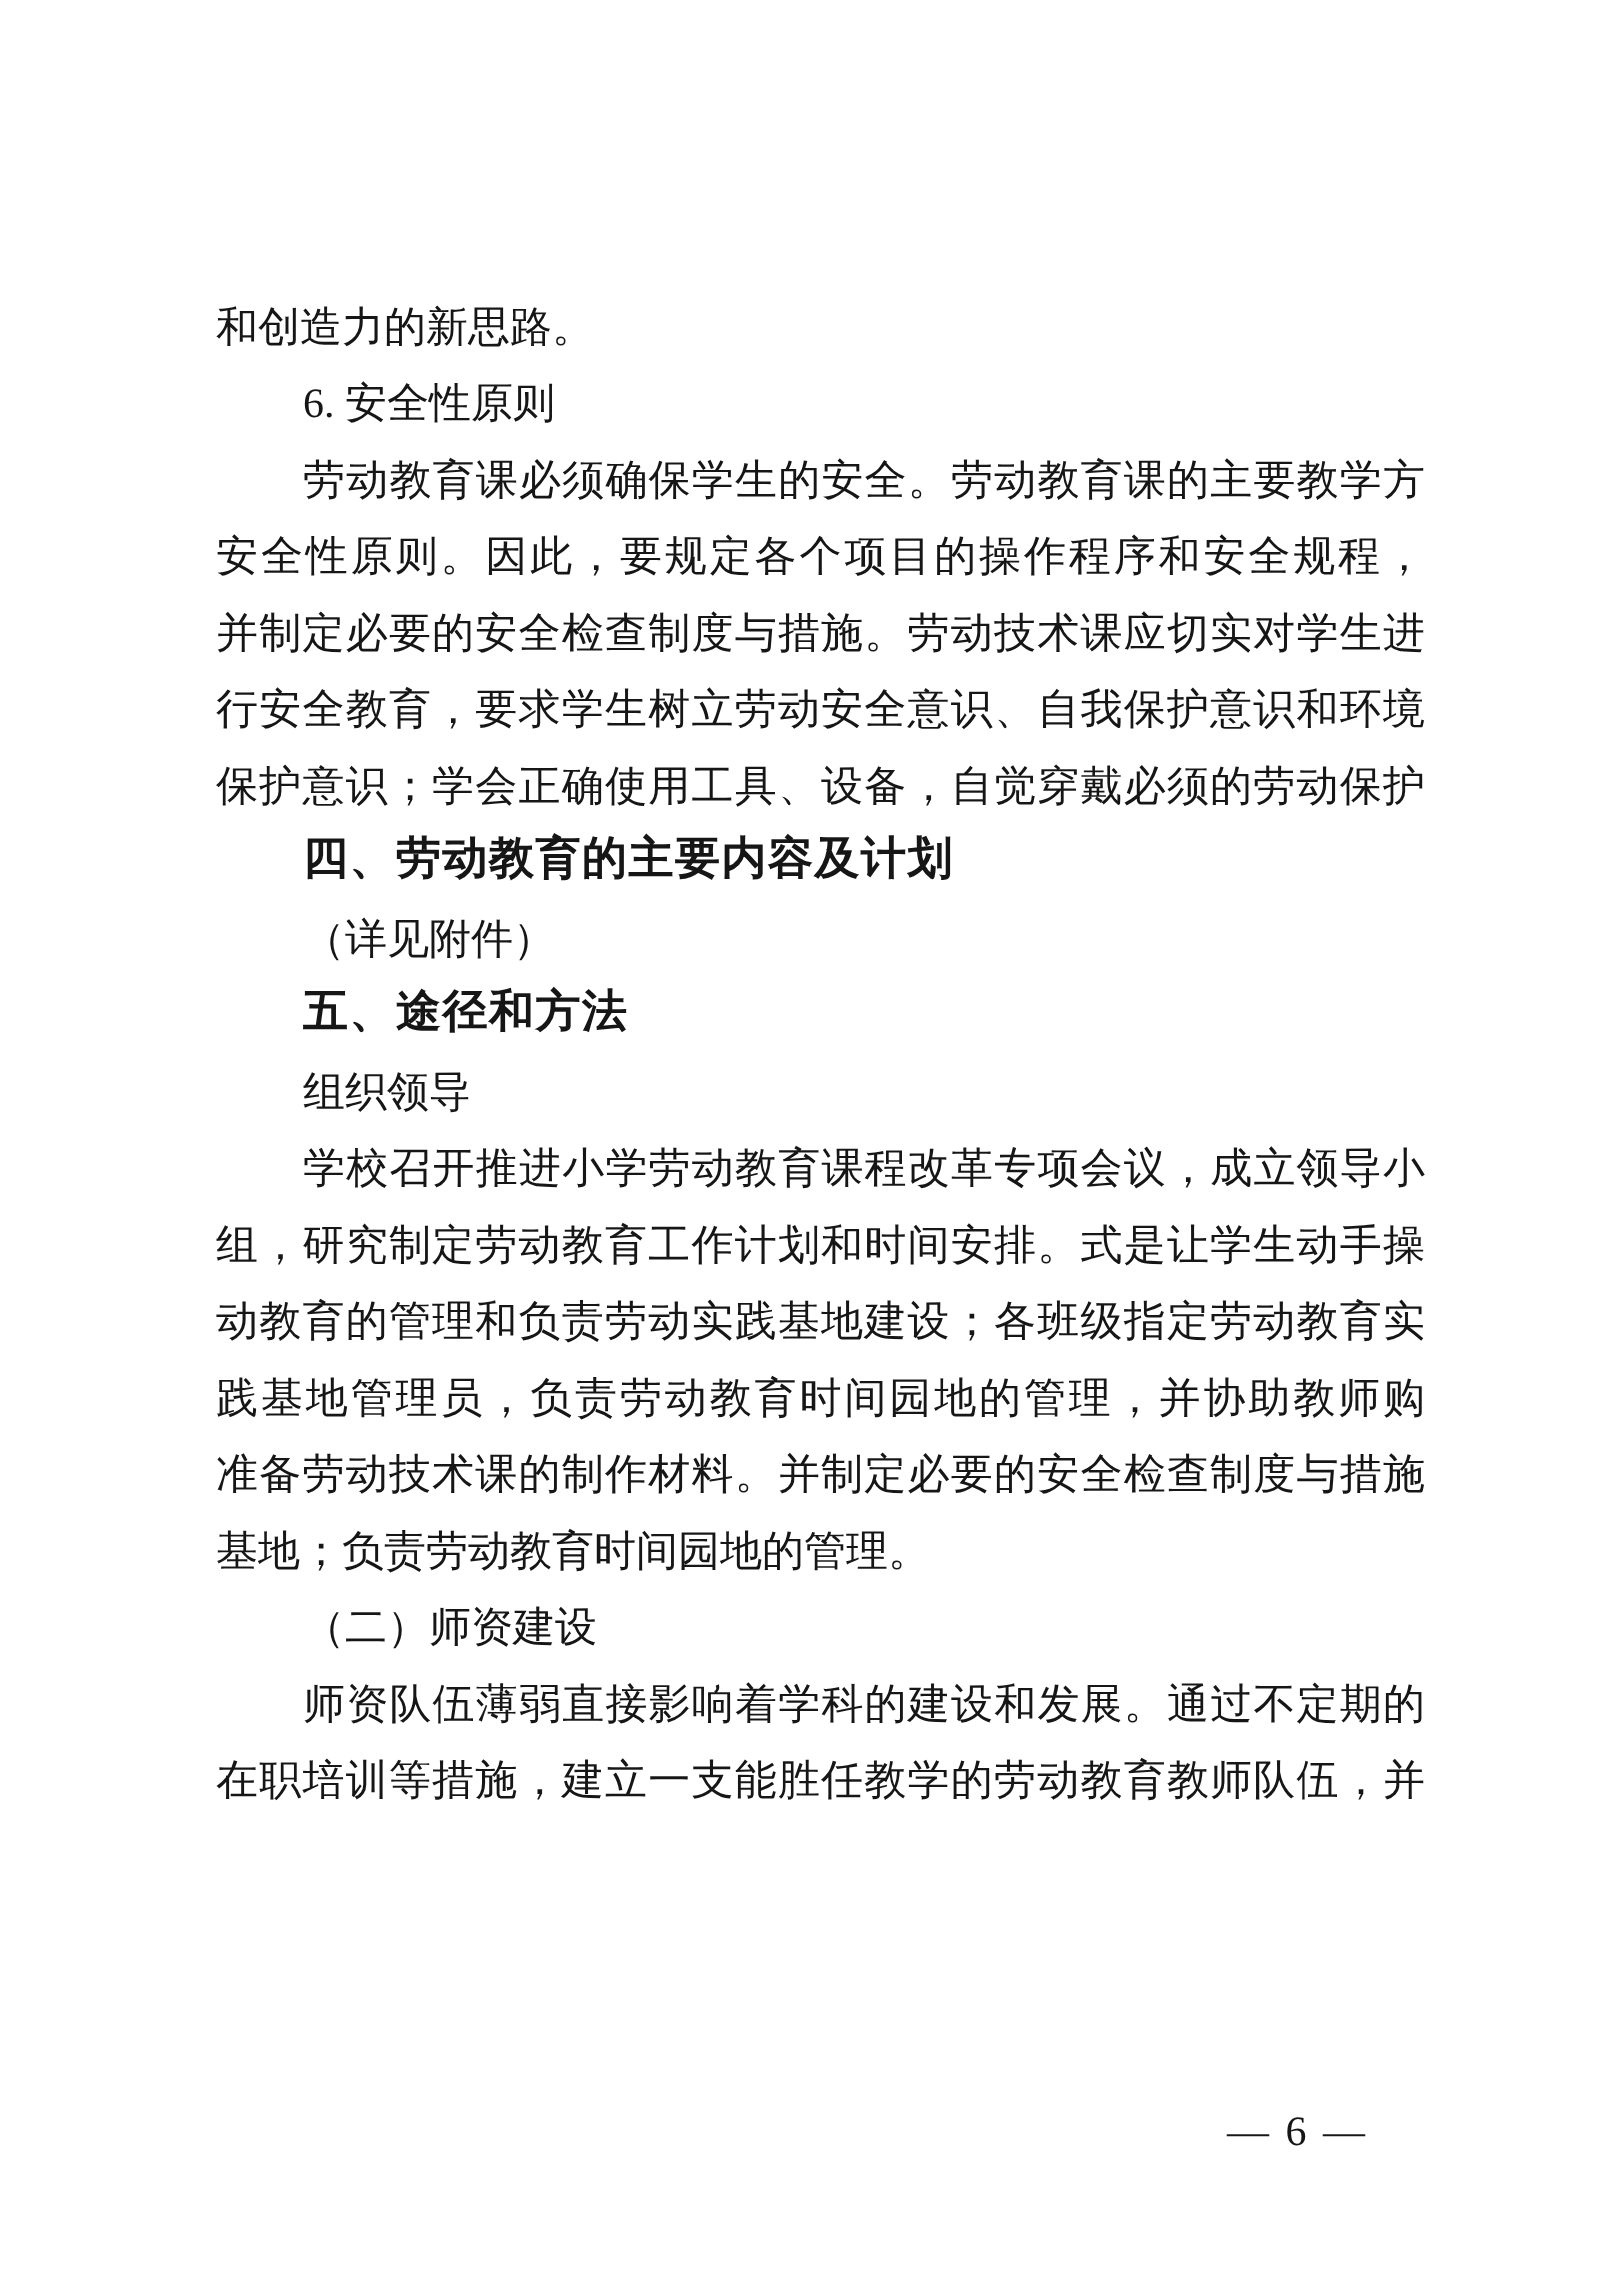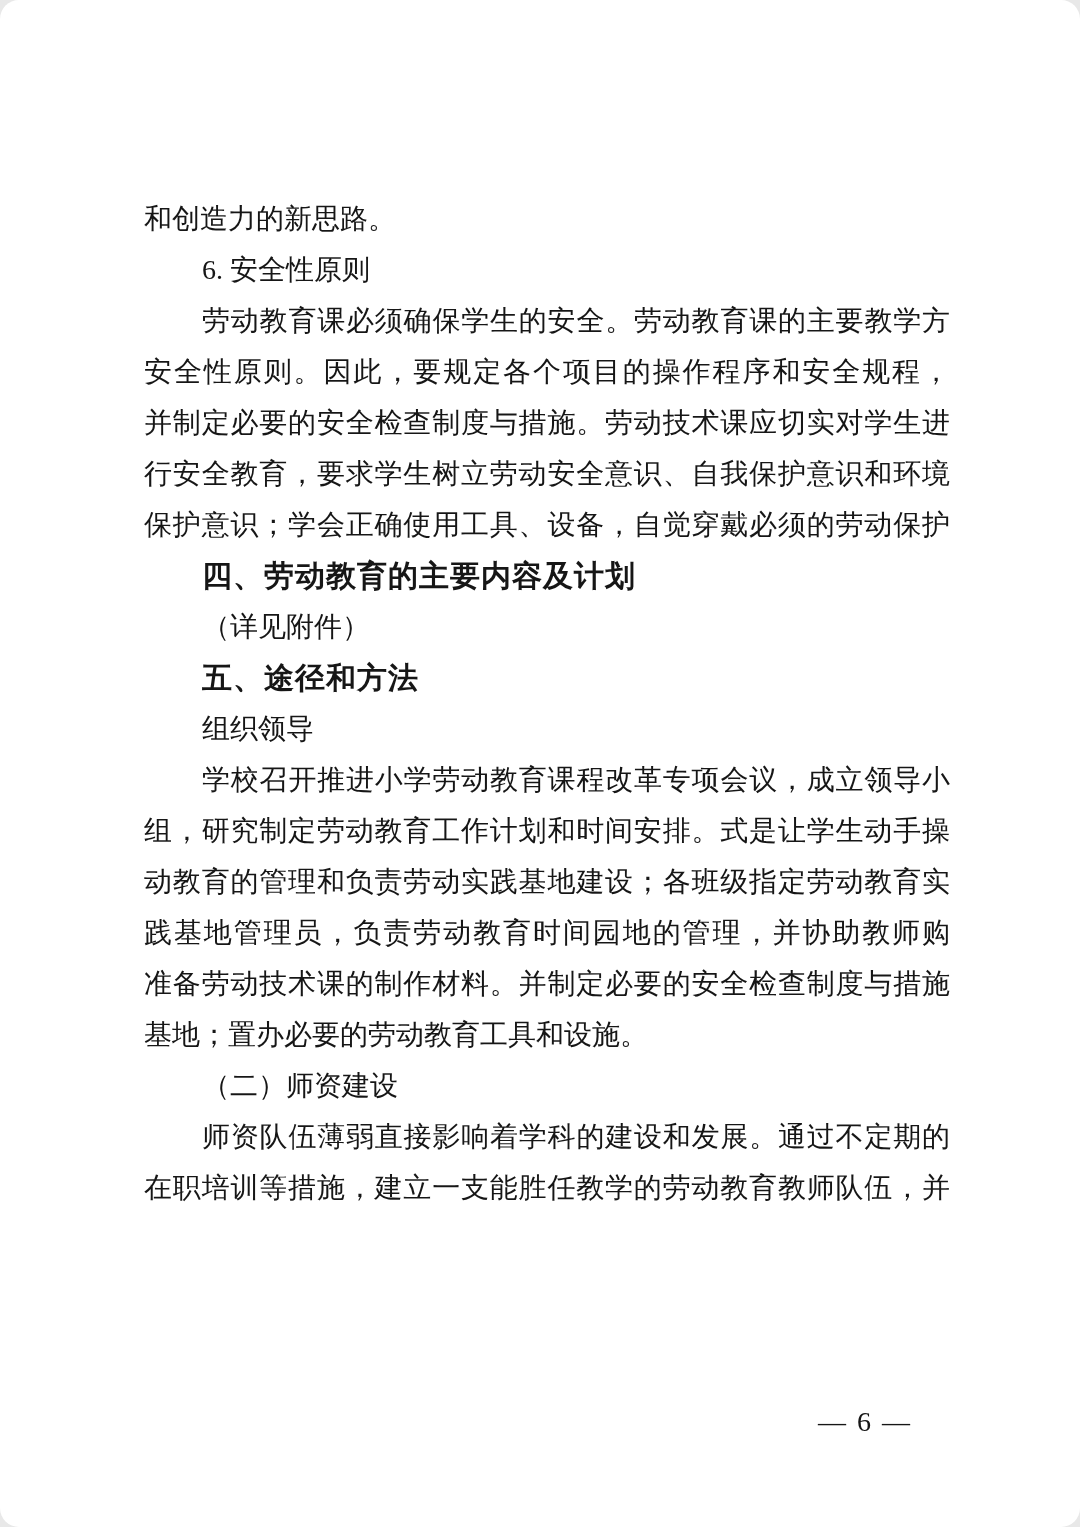--- a/index.html
+++ b/index.html
@@ -5,21 +5,20 @@
   html, body { margin: 0; padding: 0; background: #e8e8e8; }
   .page {
     position: relative;
     width: 1080px;
     height: 1527px;
     margin: 0 auto;
     background: #ffffff;
     color: #161616;
     font-family: "Liberation Serif", "DejaVu Serif", serif;
     overflow: hidden;
-    border-radius: 19px;
   }
   .text-column {
     position: absolute;
     left: 144px;
     top: 193px;
     width: 806px;
   }
   .line {
     height: 51px;
     line-height: 51px;
@@ -27,21 +26,21 @@
     text-align: left;
     overflow: hidden;
   }
   .line.indent { padding-left: 58px; }
   .line.justify {
     text-align: justify;
     text-align-last: justify;
     text-justify: inter-character;
   }
   .line.heading {
-    font-family: Liberation Sans, sans-serif;
+    font-family: Liberation Mono, monospace;
     font-weight: 700;
     font-size: 30px;
     letter-spacing: 1px;
   }
   .page-footer {
     position: absolute;
     left: 818px;
     top: 1396px;
     height: 51px;
     line-height: 51px;
@@ -64,20 +63,20 @@
       <div class="line justify">保护意识；学会正确使用工具、设备，自觉穿戴必须的劳动保护</div>
       <div class="line indent heading">四、劳动教育的主要内容及计划</div>
       <div class="line indent">（详见附件）</div>
       <div class="line indent heading">五、途径和方法</div>
       <div class="line indent">组织领导</div>
       <div class="line indent justify">学校召开推进小学劳动教育课程改革专项会议，成立领导小</div>
       <div class="line justify">组，研究制定劳动教育工作计划和时间安排。式是让学生动手操作</div>
       <div class="line justify">动教育的管理和负责劳动实践基地建设；各班级指定劳动教育实</div>
       <div class="line justify">践基地管理员，负责劳动教育时间园地的管理，并协助教师购置、</div>
       <div class="line justify">准备劳动技术课的制作材料。并制定必要的安全检查制度与措施</div>
-      <div class="line">基地；置办必要的劳动教育工具和设施。</div>
+      <div class="line">基地；负责劳动教育时间园地的管理。</div>
       <div class="line indent">（二）师资建设</div>
       <div class="line indent justify">师资队伍薄弱直接影响着学科的建设和发展。通过不定期的</div>
       <div class="line justify">在职培训等措施，建立一支能胜任教学的劳动教育教师队伍，并</div>
     </main>
 
   <footer class="page-footer">— 6 —</footer>
 </div>
 
 </body></html>

